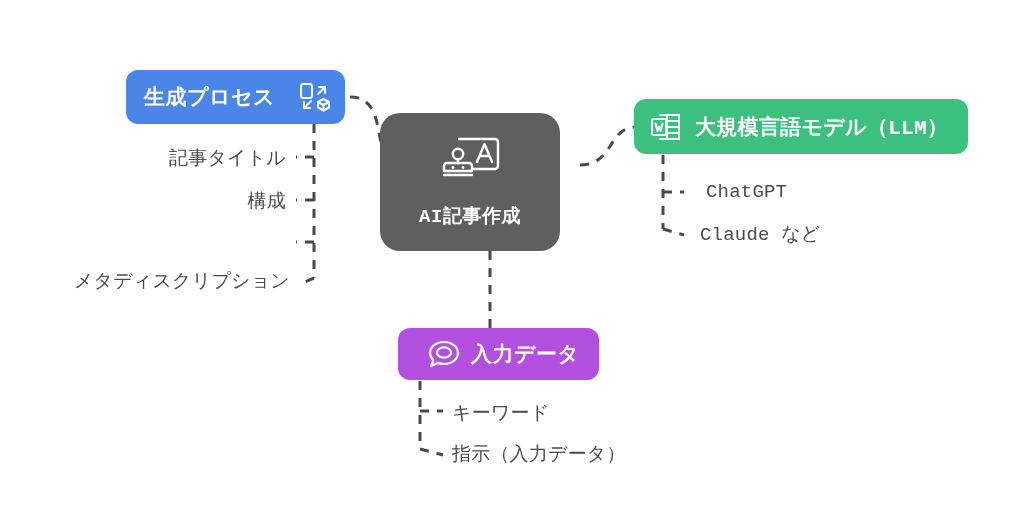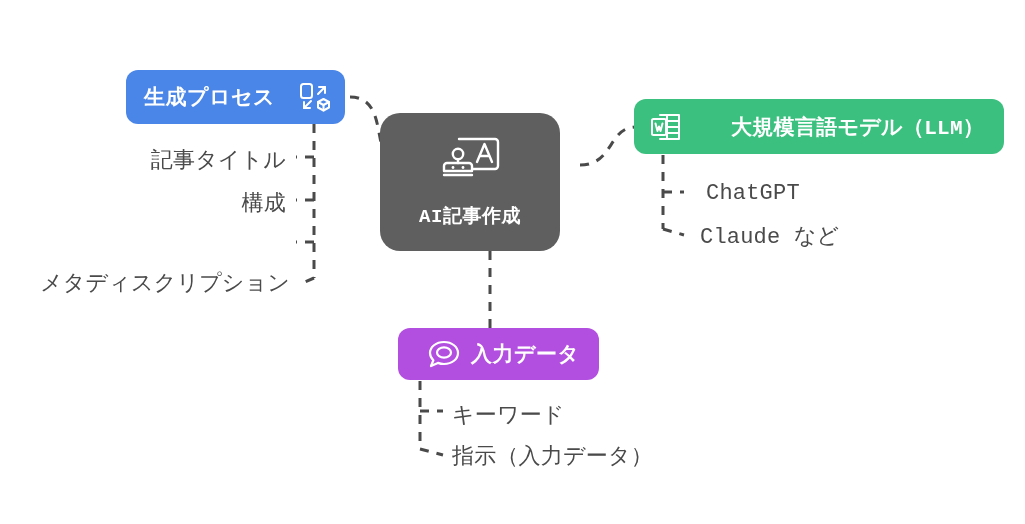--- a/index.html
+++ b/index.html
@@ -64,39 +64,38 @@
   
   #node-llm {
     left: 634px;
     top: 99px;
     height: 55px;
     padding: 0 20px 0 16px;
     border-radius: 12px;
     background: #3CC07F;
     font-size: 21px;
     letter-spacing: 0.3px;
-    gap: 36px;
   }
   #node-llm .label { margin-left: 13px; }
   
   #node-input {
     left: 398px;
     top: 328px;
     height: 52px;
     padding: 0 20px 0 30px;
     border-radius: 12px;
     background: #B34FE0;
     font-size: 21px;
     letter-spacing: 0.5px;
   }
   #node-input .label { margin-left: 11px; }
 
   .leaf {
     position: absolute;
-    font-size: 22px;
+    font-size: 19px;
     color: #4a4a4a;
     white-space: nowrap;
     font-weight: normal;
     letter-spacing: 0.2px;
   }
   .leaf.right-align { text-align: right; }
   svg.ico { display: block; }
 </style>
 </head>
 <body>

